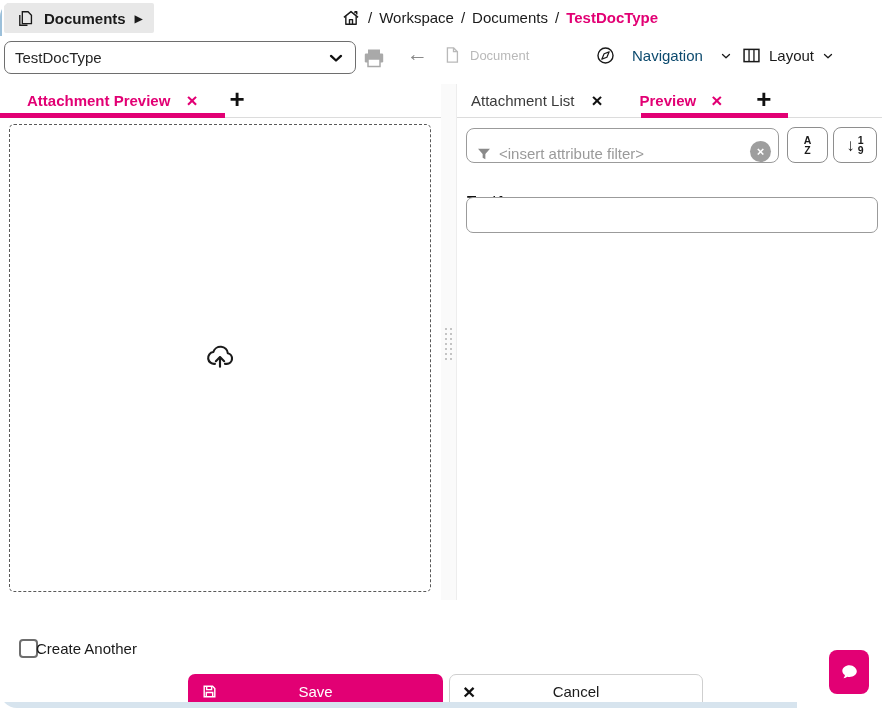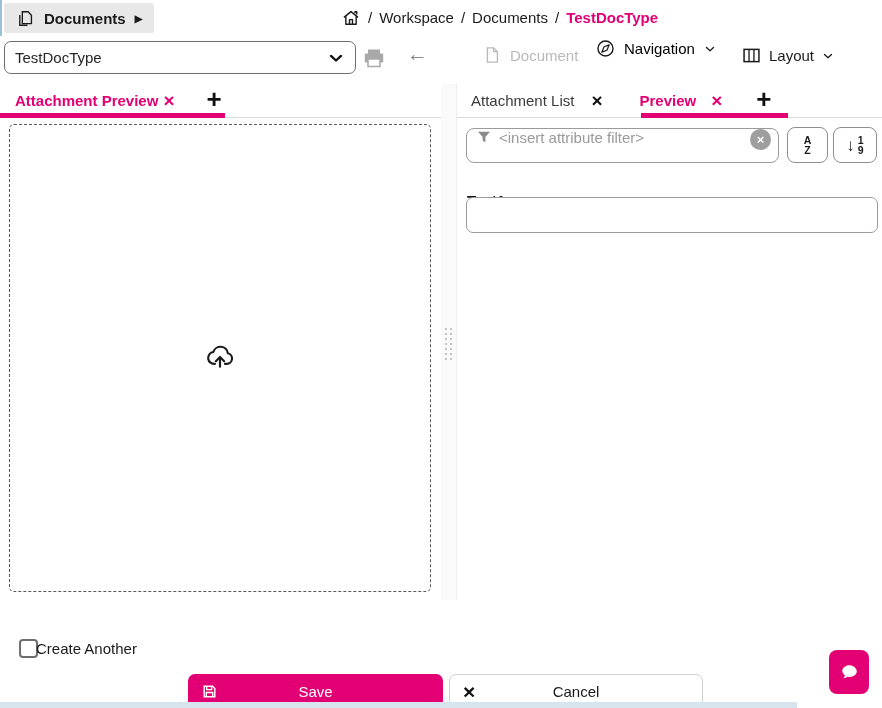--- a/index.html
+++ b/index.html
@@ -1,32 +1,32 @@
 <!DOCTYPE html>
 <html><head>
 <meta charset="utf-8">
 <style>
   * { margin:0; padding:0; box-sizing:border-box; }
   body { background:#fff; font-family:"Liberation Sans", sans-serif; color:#262626; }
-  .screen { position:relative; width:882px; height:708px; background:#fff; overflow:hidden; font-size:15px; }
+  .screen { position:relative; width:882px; height:708px; background:#fff; overflow:hidden; font-size:15px;border-radius:17px; }
 
   
   .edge-line { position:absolute; left:0; top:0; width:2px; height:36px; background:#9cc0da; }
   .docs-btn { position:absolute; left:4px; top:3px; height:30px; padding:0 12px; background:#e8e8e8; border:none; border-radius:2px; display:flex; align-items:center; gap:9px; font-weight:700; font-size:15px; color:#1a1a1a; cursor:pointer; }
   .caret-right { font-size:10px; color:#1a1a1a; }
   .breadcrumb { position:absolute; left:341px; top:0; height:35px; display:flex; align-items:center; gap:7px; font-size:15px; color:#1a1a1a; }
   .breadcrumb .current { color:#e20074; font-weight:700; }
 
   
   .doctype-select { position:absolute; left:4px; top:41px; width:352px; height:33px; border:1.5px solid #6e6e6e; border-radius:7px; background:#fff; display:flex; align-items:center; justify-content:space-between; padding:0 9px 0 10px; cursor:pointer; }
   .tool-icon-btn { position:absolute; background:none; border:none; cursor:pointer; display:flex; align-items:center; }
   .btn-printer { left:362px; top:46px; }
   .btn-back { left:407px; top:42px; font-size:21px; color:#8a8a8a; }
-  .btn-document { left:482px; top:45px; gap:8px; color:#b9b9b9; font-size:15px;align-items:center; }
-  .btn-nav { left:595px; top:38px; gap:8px; color:#000000; font-size:15px; }
+  .btn-document { left:442px; top:45px; gap:8px; color:#b9b9b9; font-size:13px;align-items:center; }
+  .btn-nav { left:595px; top:45px; gap:16px; color:#0c4a6e; font-size:15px; }
   .btn-layout { left:741px; top:45px; gap:7px; color:#1a1a1a; font-size:15px; }
 
   
   .tabrow { position:absolute; top:84px; height:34px; border-bottom:1px solid #dcdcdc; display:flex; align-items:center; background:#fff; }
   .tabrow.left { left:0; width:441px; padding-left:15px; }
   .tabrow.right { left:457px; width:425px; padding-left:14px; }
   .tab { display:flex; align-items:center; cursor:pointer; }
   .tab .close { font-weight:700; font-size:19px; line-height:1; cursor:pointer; }
   .tab.active { color:#e20074; font-weight:700; }
   .tab.active .close { color:#e20074; }
@@ -41,21 +41,21 @@
   .dropzone { position:absolute; left:9px; top:124px; width:422px; height:468px; border:1px dashed #595959; border-radius:5px; display:flex; flex-direction:column; align-items:center; justify-content:center; gap:9px; background:#fff; }
   .dz-text { display:flex; gap:5px; font-size:15px; color:#1a1a1a; }
   .dz-link { color:#e20074; text-decoration:underline; cursor:pointer; }
 
   
   .divider { position:absolute; left:441px; top:84px; width:16px; height:516px; background:#fafafa; border-right:1px solid #ededed; }
   .grip { position:absolute; left:4px; top:244px; width:8px; display:flex; flex-direction:column; gap:3px; cursor:col-resize; }
   .grip i { display:block; width:7px; height:2px; background:repeating-linear-gradient(90deg,#c4c4c4 0 2px,transparent 2px 5px); }
 
   
-  .filter-box { position:absolute; left:466px; top:128px; width:313px; height:35px; border:1px solid #9b9b9b; border-radius:8px; display:flex; align-items:flex-start; gap:7px; padding:0 7px 0 9px; background:#fff; }
+  .filter-box { position:absolute; left:466px; top:128px; width:313px; height:35px; border:1px solid #9b9b9b; border-radius:8px; display:flex; align-items:flex-end; gap:7px; padding:0 7px 0 9px; background:#fff; }
   .filter-box input { flex:1; border:none; outline:none; font-size:15px; font-family:"Liberation Sans", sans-serif; color:#262626; min-width:0; }
   .filter-box input::placeholder { color:#9a9a9a; }
   .clear-btn { width:21px; height:21px; border-radius:50%; background:#9e9e9e; color:#fff; border:none; font-size:13px; font-weight:700; line-height:21px; text-align:center; cursor:pointer; padding:0; flex:0 0 auto; }
   .sort-btn { position:absolute; top:127px; height:36px; background:#fff; border:1px solid #8e8e8e; border-radius:8px; cursor:pointer; display:flex; align-items:center; justify-content:center; color:#1a1a1a; }
   .sort-az { left:787px; width:41px; }
   .sort-19 { left:833px; width:44px; gap:3px; }
   .stack { display:flex; flex-direction:column; align-items:center; font-size:10.5px; line-height:10px; font-weight:600; }
   .sort-arrow { font-size:17px; font-weight:700; line-height:1; }
 
   .field-label { position:absolute; left:467px; top:172px; font-weight:700; font-size:15px; color:#111;margin-top:20px; }
@@ -163,21 +163,21 @@
     </span>
     <span>Layout</span>
     <span style="display:flex;">
       <svg width="14" height="14" viewBox="0 0 24 24" fill="none" stroke="#1a1a1a" stroke-width="2.2" stroke-linecap="round" stroke-linejoin="round">
           <path d="m6 9.5 6 5.5 6-5.5"></path>
         </svg>
     </span>
   </button>
 
   <div class="tabrow left">
-    <div class="tab active" style="gap:5px;">
+    <div class="tab active" style="gap:16px;margin-left:12px;">
       <span>Attachment Preview</span>
       <span class="close">×</span>
     </div>
     <button class="tab-plus" style="margin-left:30px;">+</button>
     <div class="underline l"></div>
   </div>
 
   <div class="dropzone">
     <span style="display:flex;">
       <svg width="36" height="32" viewBox="0 0 24 24" fill="none" stroke="#1a1a1a" stroke-width="1.6" stroke-linecap="round" stroke-linejoin="round">

